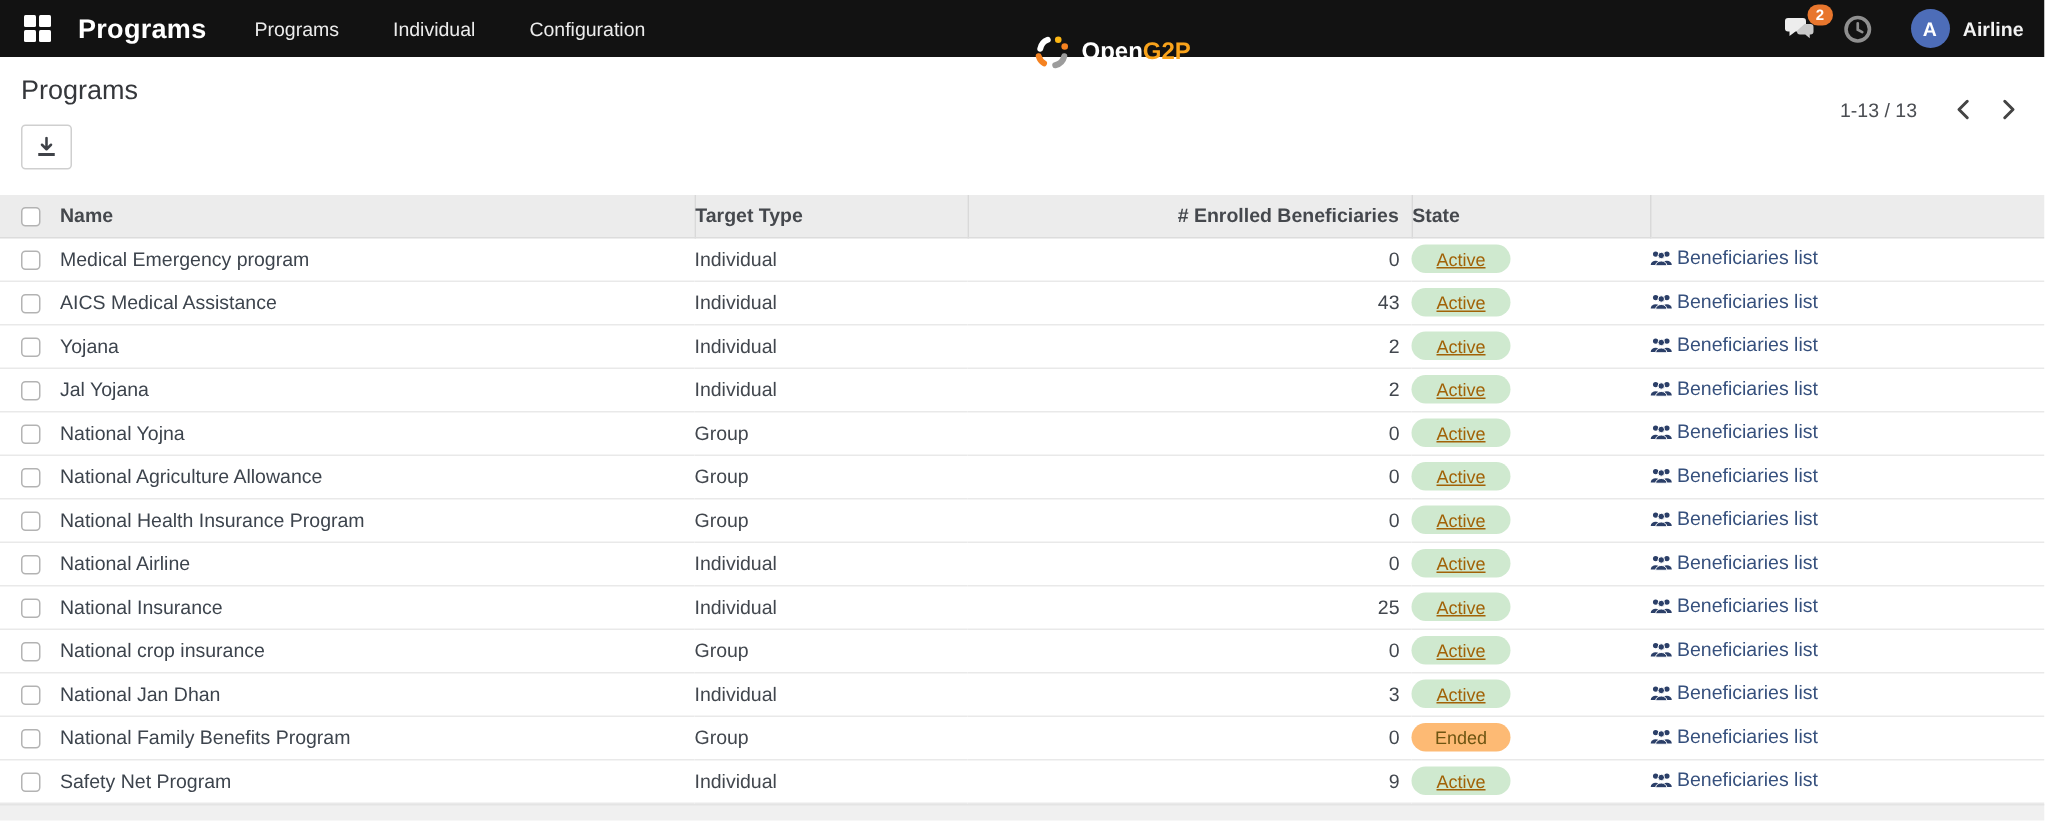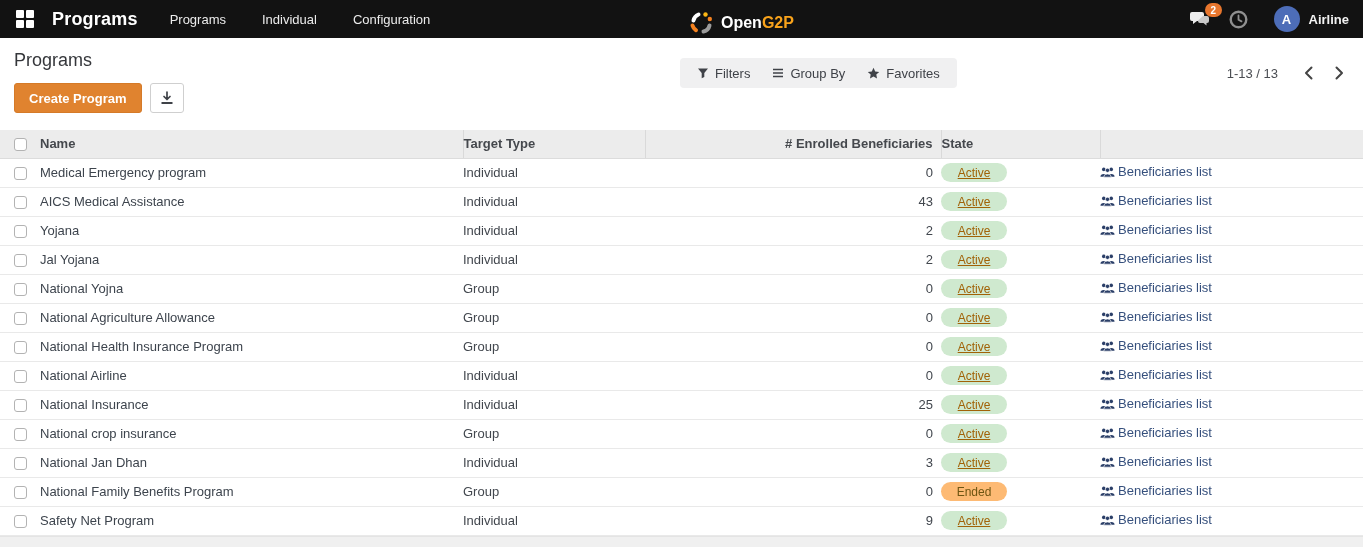--- a/index.html
+++ b/index.html
@@ -10,21 +10,21 @@
   .navbar { height:38px; background:#121212; color:#e9e9e9; display:flex;
     align-items:center; padding:0 14px; position:relative; }
   .apps-btn { width:22px; height:22px; display:flex; align-items:center;
     justify-content:center; margin-right:16px; cursor:pointer; }
   .apps-grid { display:grid; grid-template-columns:8px 8px; grid-gap:2px; }
   .apps-grid span { width:8px; height:8px; background:#fff; border-radius:1px; }
   .app-title { font-size:18px; font-weight:bold; color:#fff; margin-right:32px; letter-spacing:.2px; }
   .top-menu { display:flex; gap:36px; font-size:13px; }
   .menu-item { cursor:pointer; color:#ececec; padding:4px 0; }
 
-  .logo { position:absolute; left:688px; top:4px; height:38px; display:flex;
+  .logo { position:absolute; left:688px; top:16px; height:38px; display:flex;
     align-items:center; gap:7px; }
   .logo-text { font-size:16px; font-weight:bold; }
   .logo-text .lg-open { color:#fff; }
   .logo-text .lg-g2p { color:#f9a31b; }
 
   .nav-right { margin-left:auto; display:flex; align-items:center; gap:18px; }
   .icon-btn { position:relative; cursor:pointer; display:flex; align-items:center; }
   .badge-count { position:absolute; top:-7px; right:-11px; background:#e8762d;
     color:#fff; font-size:10px; font-weight:bold; border-radius:9px;
     padding:1.5px 5.5px; }
@@ -136,57 +136,30 @@
       <div class="avatar">A</div>
       <div class="user-name">Airline</div>
     </div>
   </div>
 </div>
 
 <div class="control-panel">
   <div class="cp-left">
     <div class="page-title">Programs</div>
     <div class="cp-buttons">
-      <button class="btn-primary">Create Program</button>
       <div class="btn-export">
         <svg width="14" height="14" viewBox="0 0 14 14">
           <path d="M7 1 v7 M4 5.5 L7 8.5 L10 5.5" stroke="#3f4248" stroke-width="1.7" fill="none" stroke-linecap="round" stroke-linejoin="round"></path>
           <path d="M1.5 11 h11 v2 h-11 z" fill="#3f4248"></path>
         </svg>
       </div>
     </div>
   </div>
   <div class="cp-right">
     <div class="cp-row2">
-      <div class="filter-group">
-          <div class="filter-btn">
-            <span style="display: flex;">
-              <svg width="12" height="12" viewBox="0 0 12 12">
-                <path d="M1 1.5 h10 L7.3 6 v4 L4.7 11.2 V6 Z" fill="#3f4248"></path>
-              </svg>
-            </span>
-            <span>Filters</span>
-          </div>
-          <div class="filter-btn">
-            <span style="display: flex;">
-              <svg width="12" height="12" viewBox="0 0 12 12">
-                <path d="M1 2.5 h10 M1 6 h10 M1 9.5 h10" stroke="#3f4248" stroke-width="1.4"></path>
-              </svg>
-            </span>
-            <span>Group By</span>
-          </div>
-          <div class="filter-btn">
-            <span style="display: flex;">
-              <svg width="13" height="13" viewBox="0 0 13 13">
-                <path d="M6.5 0.8 L8.2 4.4 L12.2 4.9 L9.3 7.6 L10 11.6 L6.5 9.6 L3 11.6 L3.7 7.6 L0.8 4.9 L4.8 4.4 Z" fill="#3f4248"></path>
-              </svg>
-            </span>
-            <span>Favorites</span>
-          </div>
-        </div>
       <div class="pager">
         <span class="pager-range">1-13 / 13</span>
         <span class="pager-arrow">
           <svg width="9" height="14" viewBox="0 0 9 14">
               <path d="M7.5 1.5 L2 7 L7.5 12.5" stroke="#444" stroke-width="2" fill="none" stroke-linecap="round" stroke-linejoin="round"></path>
             </svg>
         </span>
         <span class="pager-arrow">
           <svg width="9" height="14" viewBox="0 0 9 14">
               <path d="M1.5 1.5 L7 7 L1.5 12.5" stroke="#444" stroke-width="2" fill="none" stroke-linecap="round" stroke-linejoin="round"></path>

